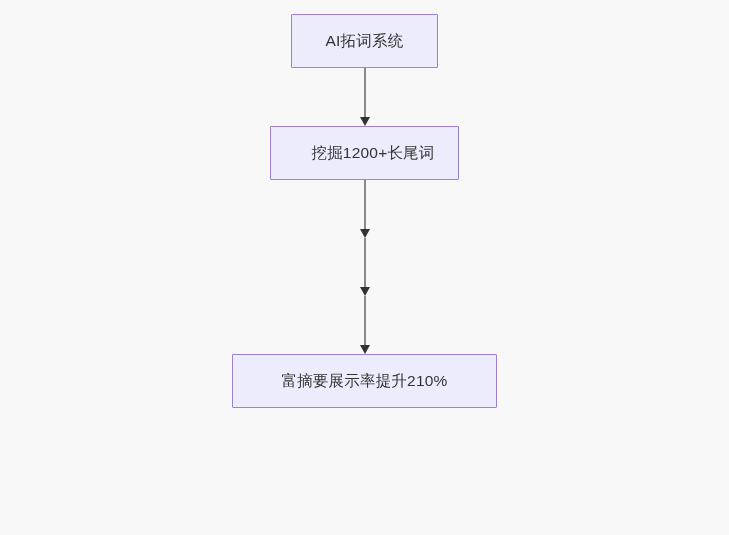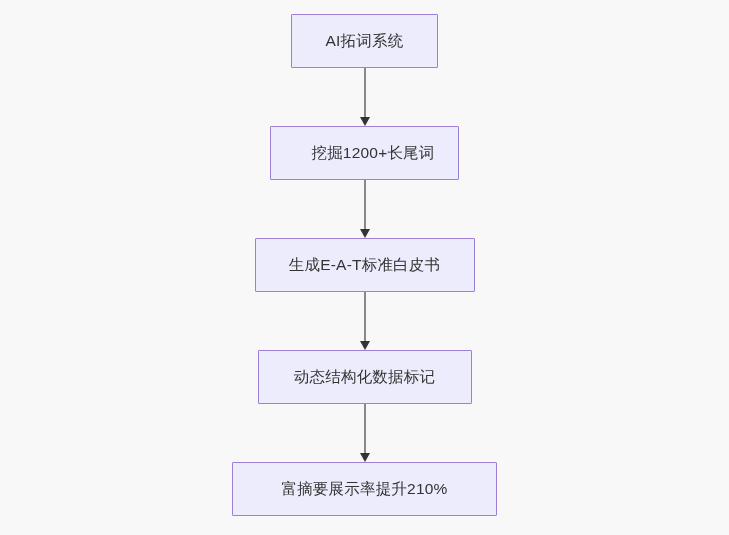--- a/index.html
+++ b/index.html
@@ -102,32 +102,26 @@
 
     <div class="node n1">
       <span class="node-label">挖掘1200+长尾词</span>
     </div>
 
     <div class="connector">
       <span class="stem"></span>
       <span class="head"></span>
     </div>
 
-    <div class="node n2">
-      <span class="node-label">生成E-A-T标准白皮书</span>
-    </div>
 
     <div class="connector">
       <span class="stem"></span>
       <span class="head"></span>
     </div>
 
-    <div class="node n3">
-      <span class="node-label">动态结构化数据标记</span>
-    </div>
 
     <div class="connector">
       <span class="stem"></span>
       <span class="head"></span>
     </div>
 
     <div class="node n4">
       <span class="node-label">富摘要展示率提升210%</span>
     </div>
 

